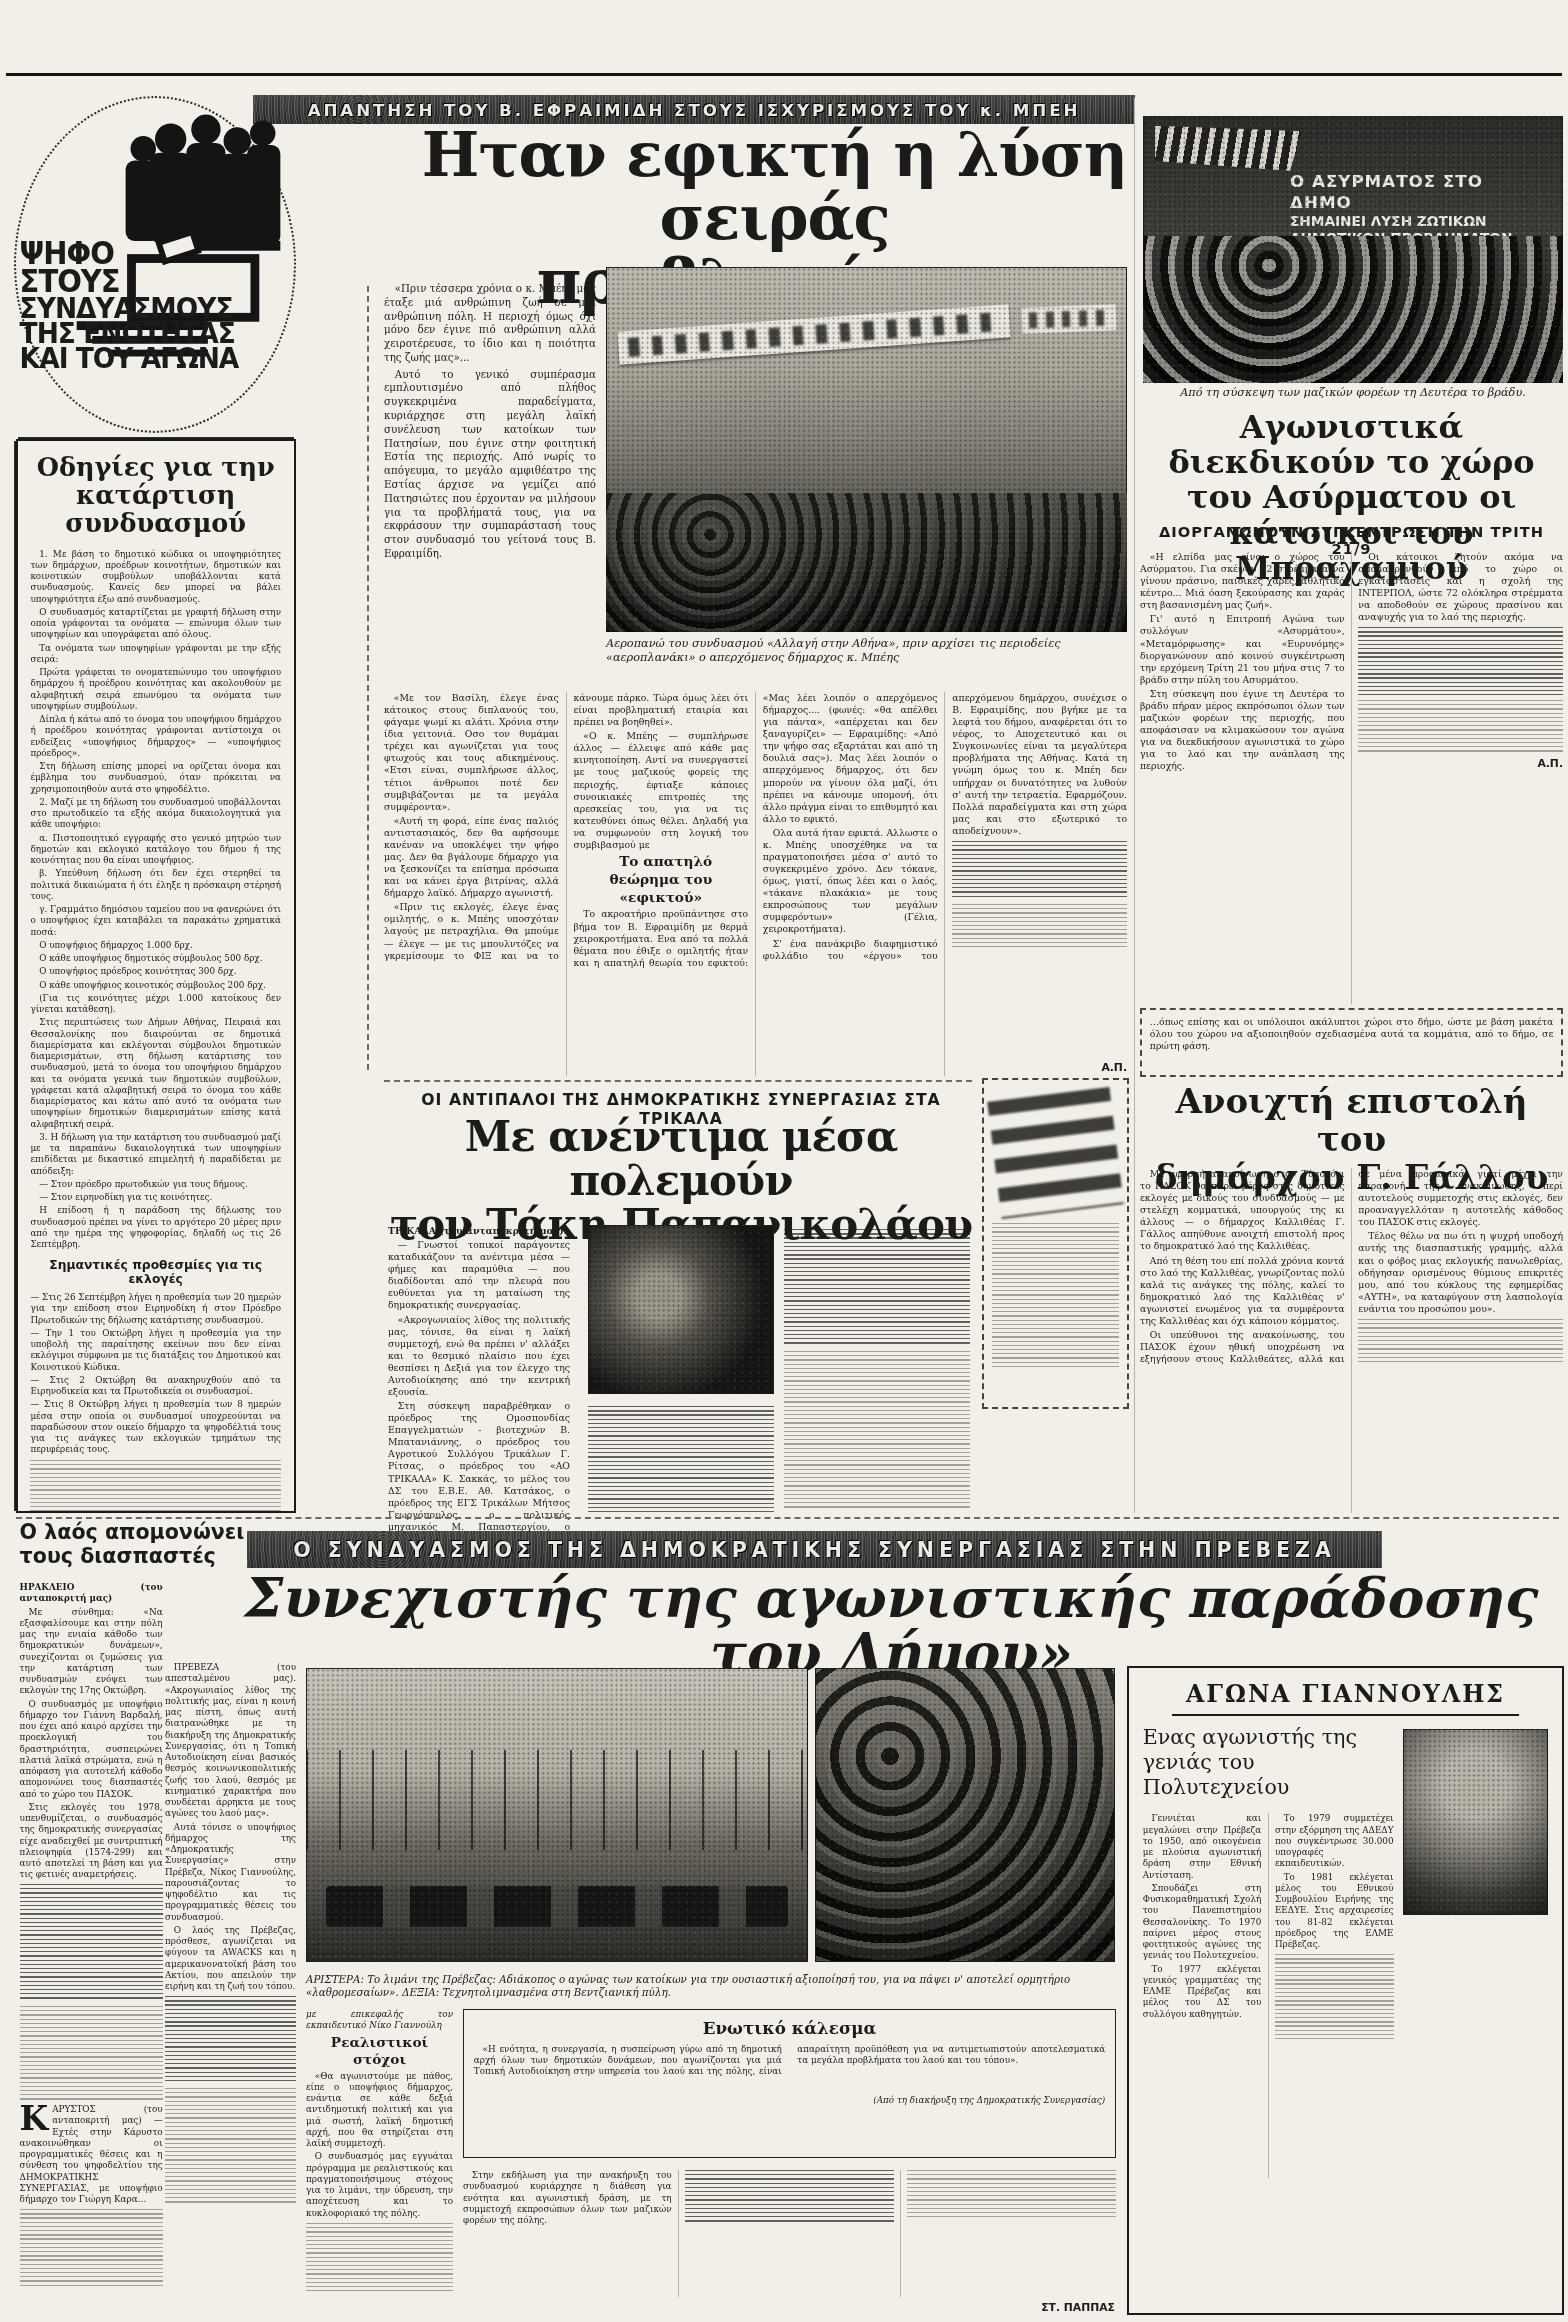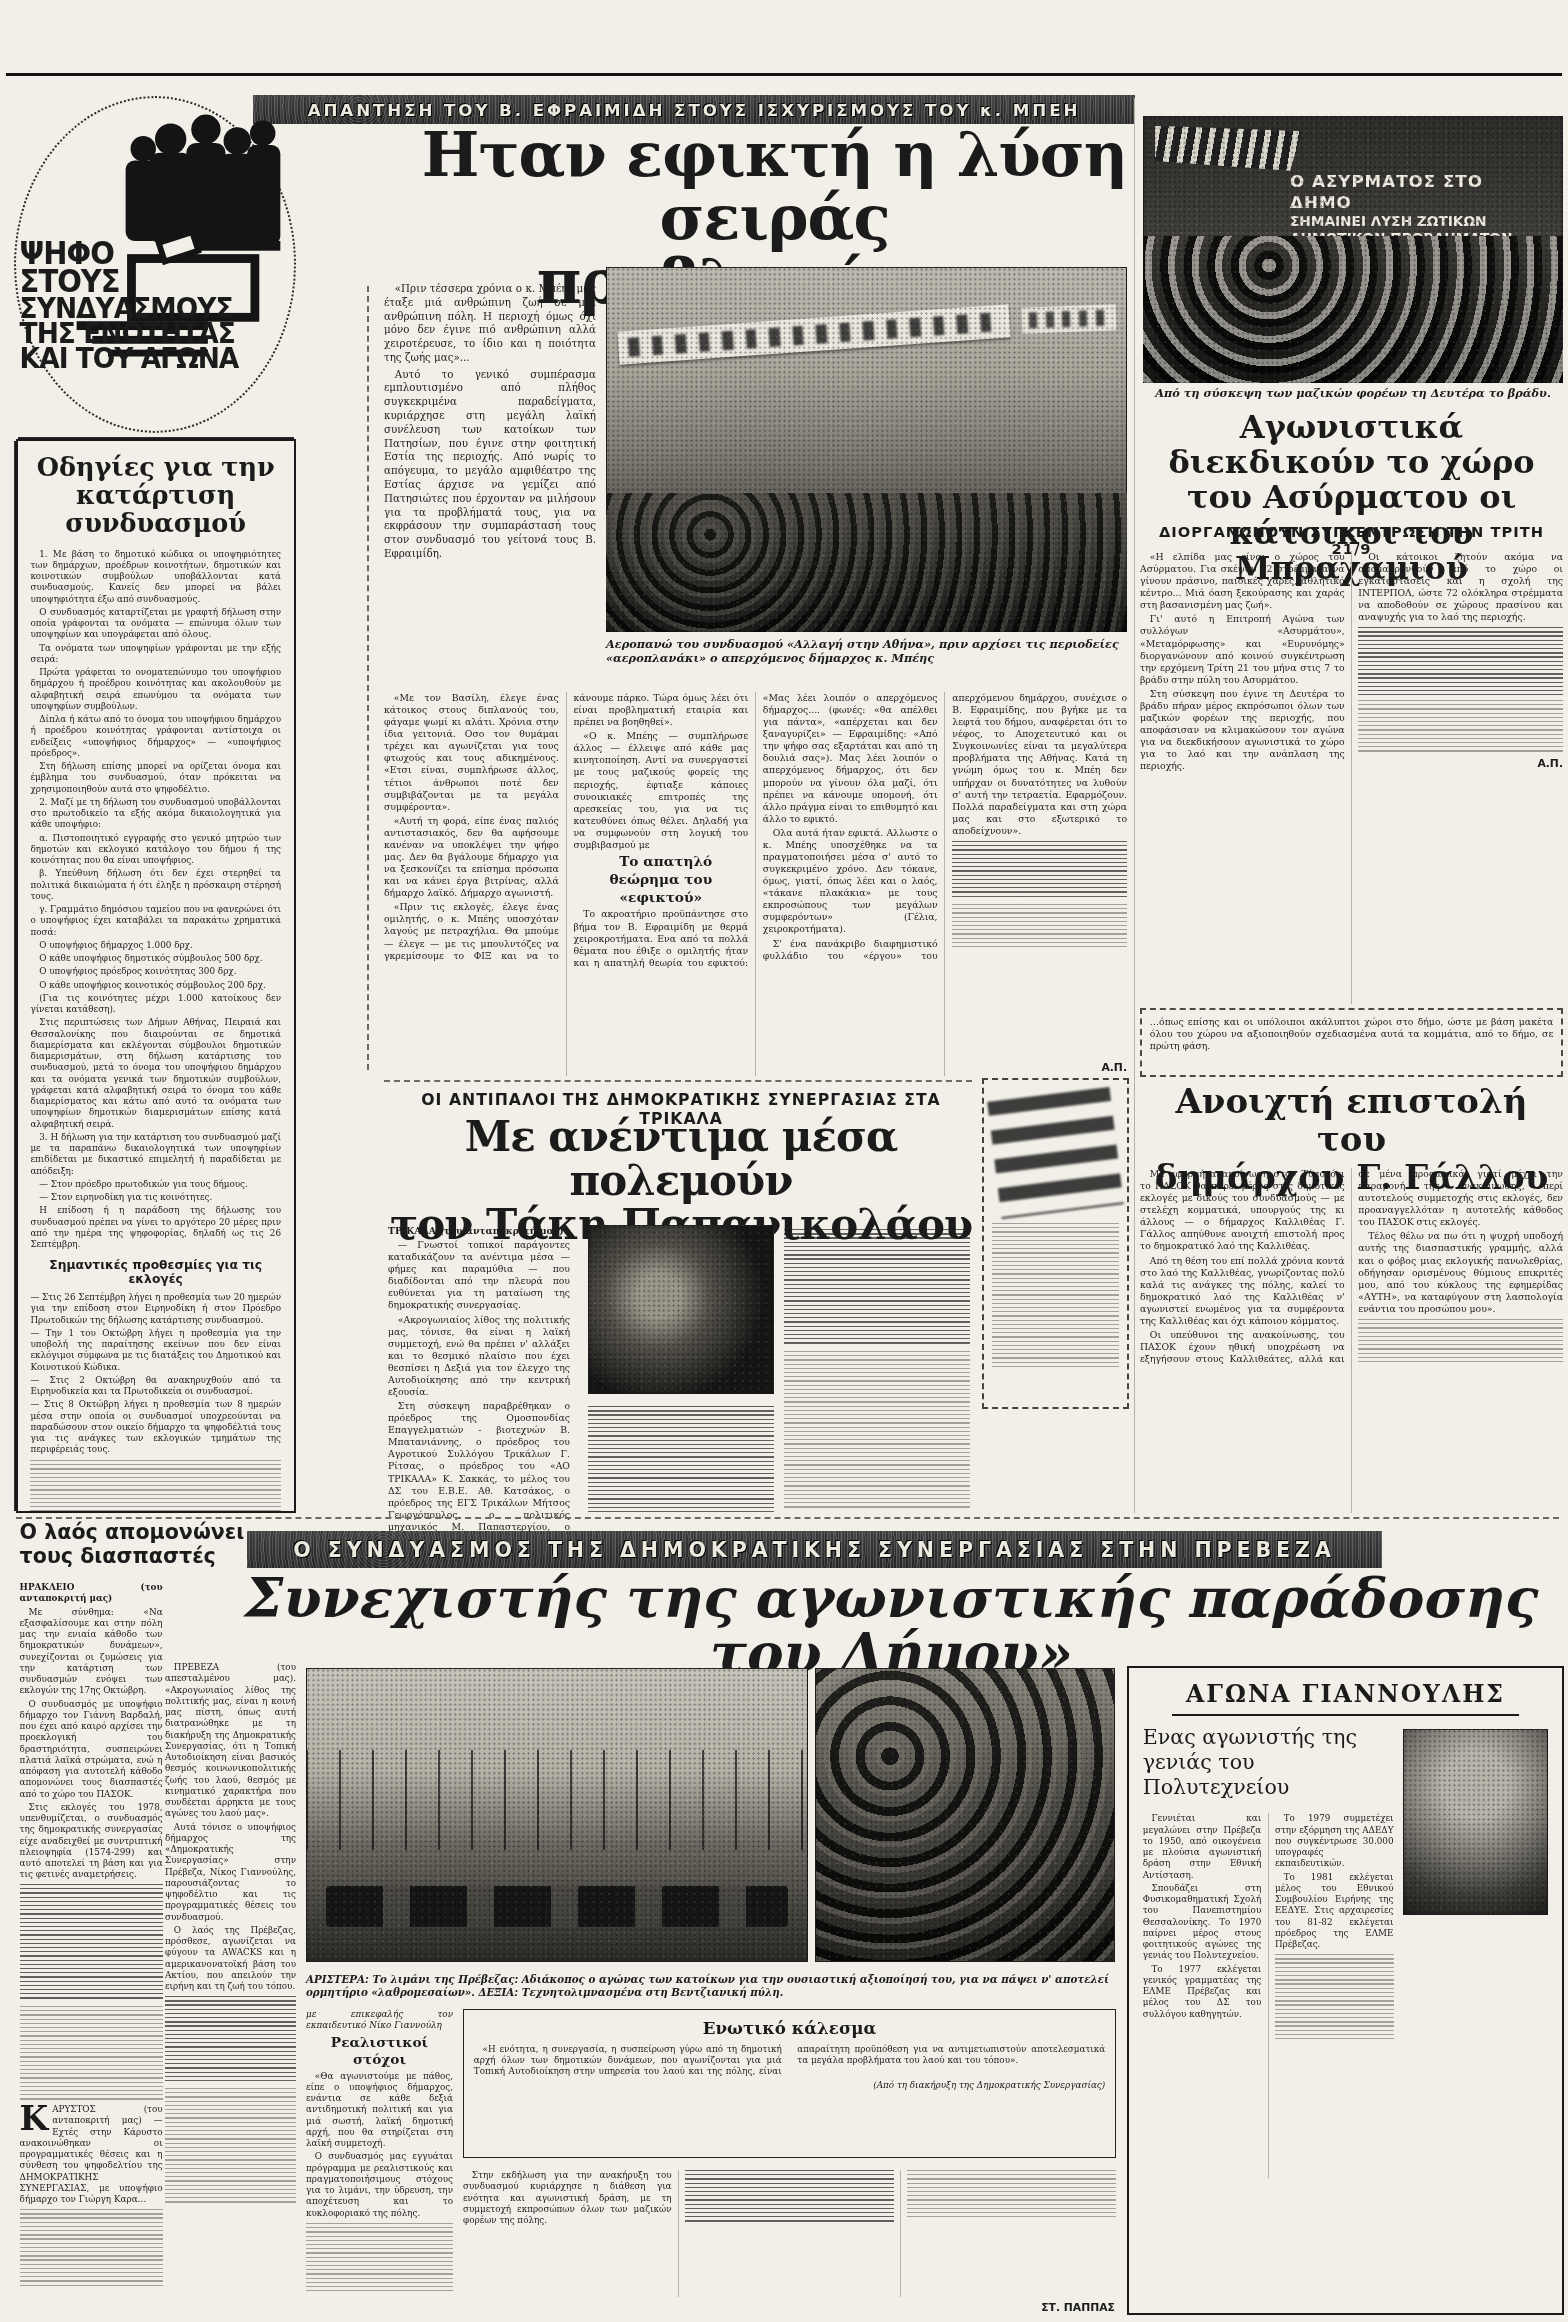--- a/index.html
+++ b/index.html
@@ -53,21 +53,21 @@
   .irakleio-headline{position:absolute;top:1521px;left:19.6px;width:245px;
     font-family:"DejaVu Sans",sans-serif;font-weight:bold;font-size:20.6px;line-height:1.15;}
   .preveza-headline{position:absolute;top:1570px;left:225px;width:1333px;text-align:center;
     font-weight:bold;font-style:italic;font-size:55px;line-height:1.0;}
 
   
   .bodytext{font-size:9.3px;line-height:1.3;text-align:justify;}
   .bodytext p{text-indent:9.8px;margin:0 0 2px 0;}
   .smalltext{font-size:8.8px;line-height:1.28;text-align:justify;}
   .smalltext p{text-indent:8.8px;margin:0 0 2px 0;}
-  .caption{font-weight:bold;font-style:italic;font-size:11.3px;line-height:1.25;}
+  .caption{font-weight:normal;font-style:italic;font-size:11.3px;line-height:1.25;}
   .article-subhead{font-weight:bold;font-size:13.7px;text-align:center;margin:7.8px 0 5.9px;text-indent:0;}
   .byline{font-family:"DejaVu Sans",sans-serif;font-weight:bold;font-size:10.8px;text-align:right;}
   .dropcap{float:left;font-weight:bold;font-size:33px;line-height:.78;margin:2px 3.9px 0 0;}
   .flow{display:contents;}
 
   
   .tx{background:repeating-linear-gradient(180deg, rgba(28,28,28,.68) 0 1.3px, transparent 1.3px 4.2px);
     margin:3.9px 0;break-inside:avoid;}
   .tx.soft{opacity:.55;}
 
@@ -174,21 +174,21 @@
   
   .preveza-lead{position:absolute;top:1662px;left:165px;width:131px;height:653px;}
   .prev-caption{position:absolute;top:1973px;left:306px;width:810px;font-size:10.3px;}
   .prev-sub1{position:absolute;top:2009px;left:306px;width:147px;height:308px;}
   .prev-sub1-intro{font-style:italic;text-indent:0 !important;}
   .prev-subhead{font-weight:bold;font-size:13.7px;text-align:center;margin:5.9px 0 4.9px;text-indent:0 !important;}
   .prev-box{position:absolute;top:2009px;left:463px;width:653px;height:149px;
     border:1px solid #24241f;padding:7.8px 9.8px;}
   .prev-box-head{font-weight:bold;font-size:16.7px;text-align:center;margin:0 0 5.9px;}
   .prev-box-cols{column-count:2;column-gap:15.7px;}
-  .prev-source{font-style:italic;font-size:8.8px;text-align:right;margin-top:3px;}
+  .prev-source{font-style:italic;font-size:8.8px;text-align:right;margin-top:18px;}
   .prev-rest{position:absolute;top:2170px;left:463px;width:653px;height:127px;
     column-count:3;column-gap:13.7px;column-rule:1px solid var(--rule);}
   .prev-byline{position:absolute;top:2301px;left:980px;width:135px;}
 
   
   .giannoulis{position:absolute;top:1666px;left:1127px;width:437px;height:649px;
     border:2px solid #1a1a1a;padding:9.8px 13.7px;overflow:hidden;}
   .gia-title{font-weight:bold;font-size:23.5px;letter-spacing:2px;text-align:center;margin:2px 0 5.9px;}
   .gia-rule{height:2px;background:#1a1a1a;margin:0 29px 9.8px;}
   .gia-subtitle{font-size:20.6px;line-height:1.2;width:225px;}

